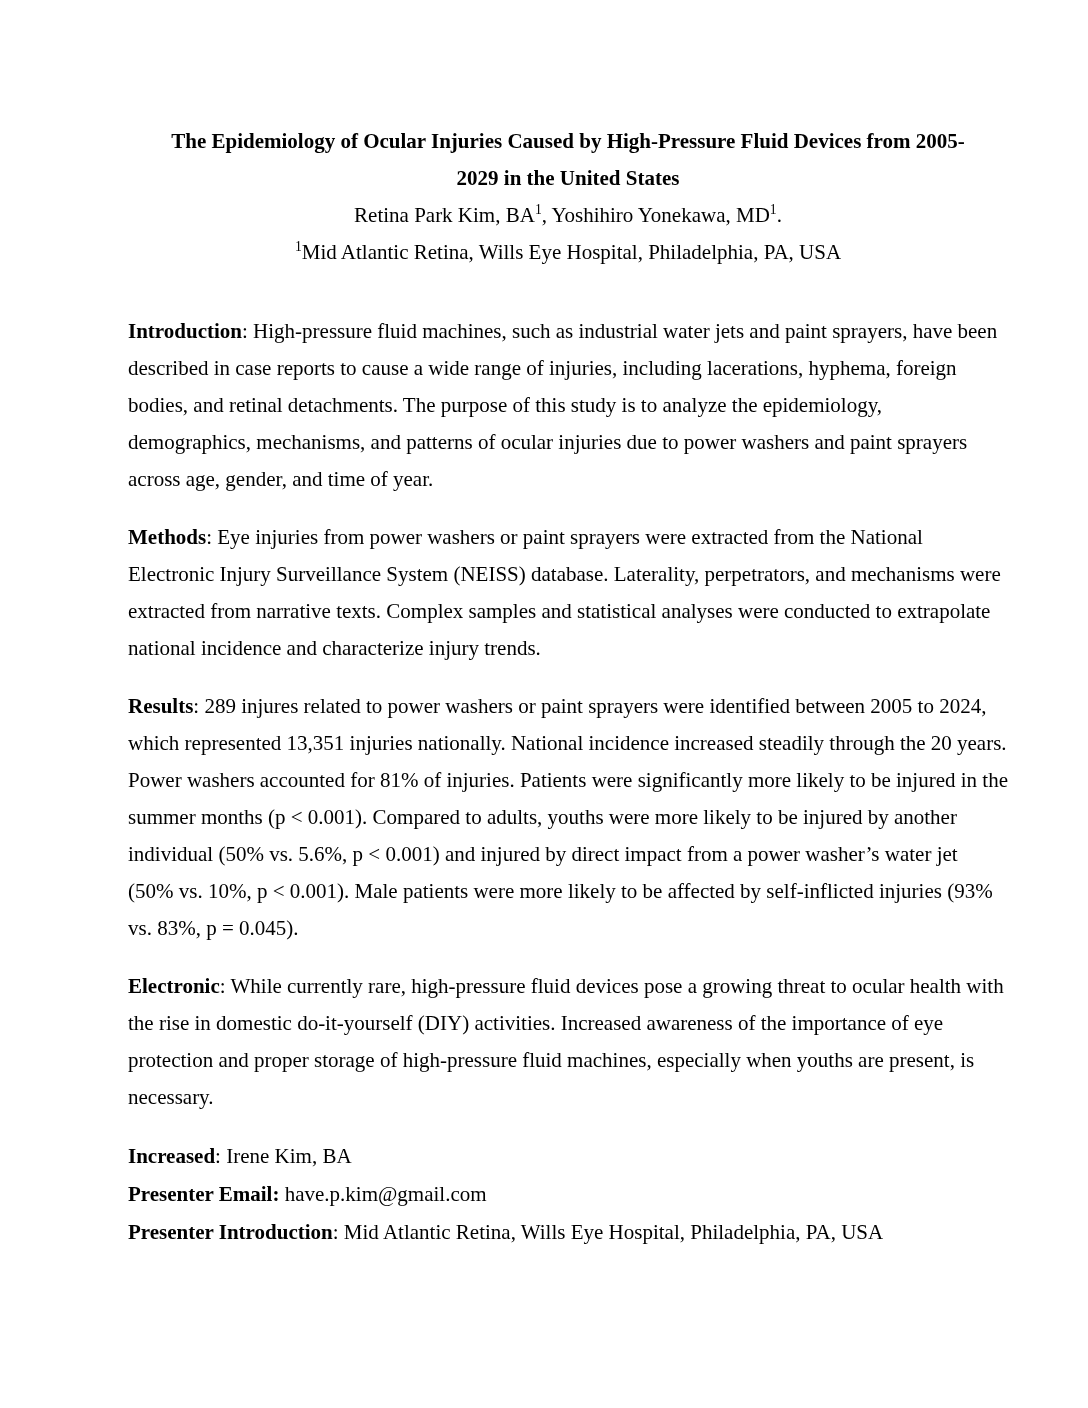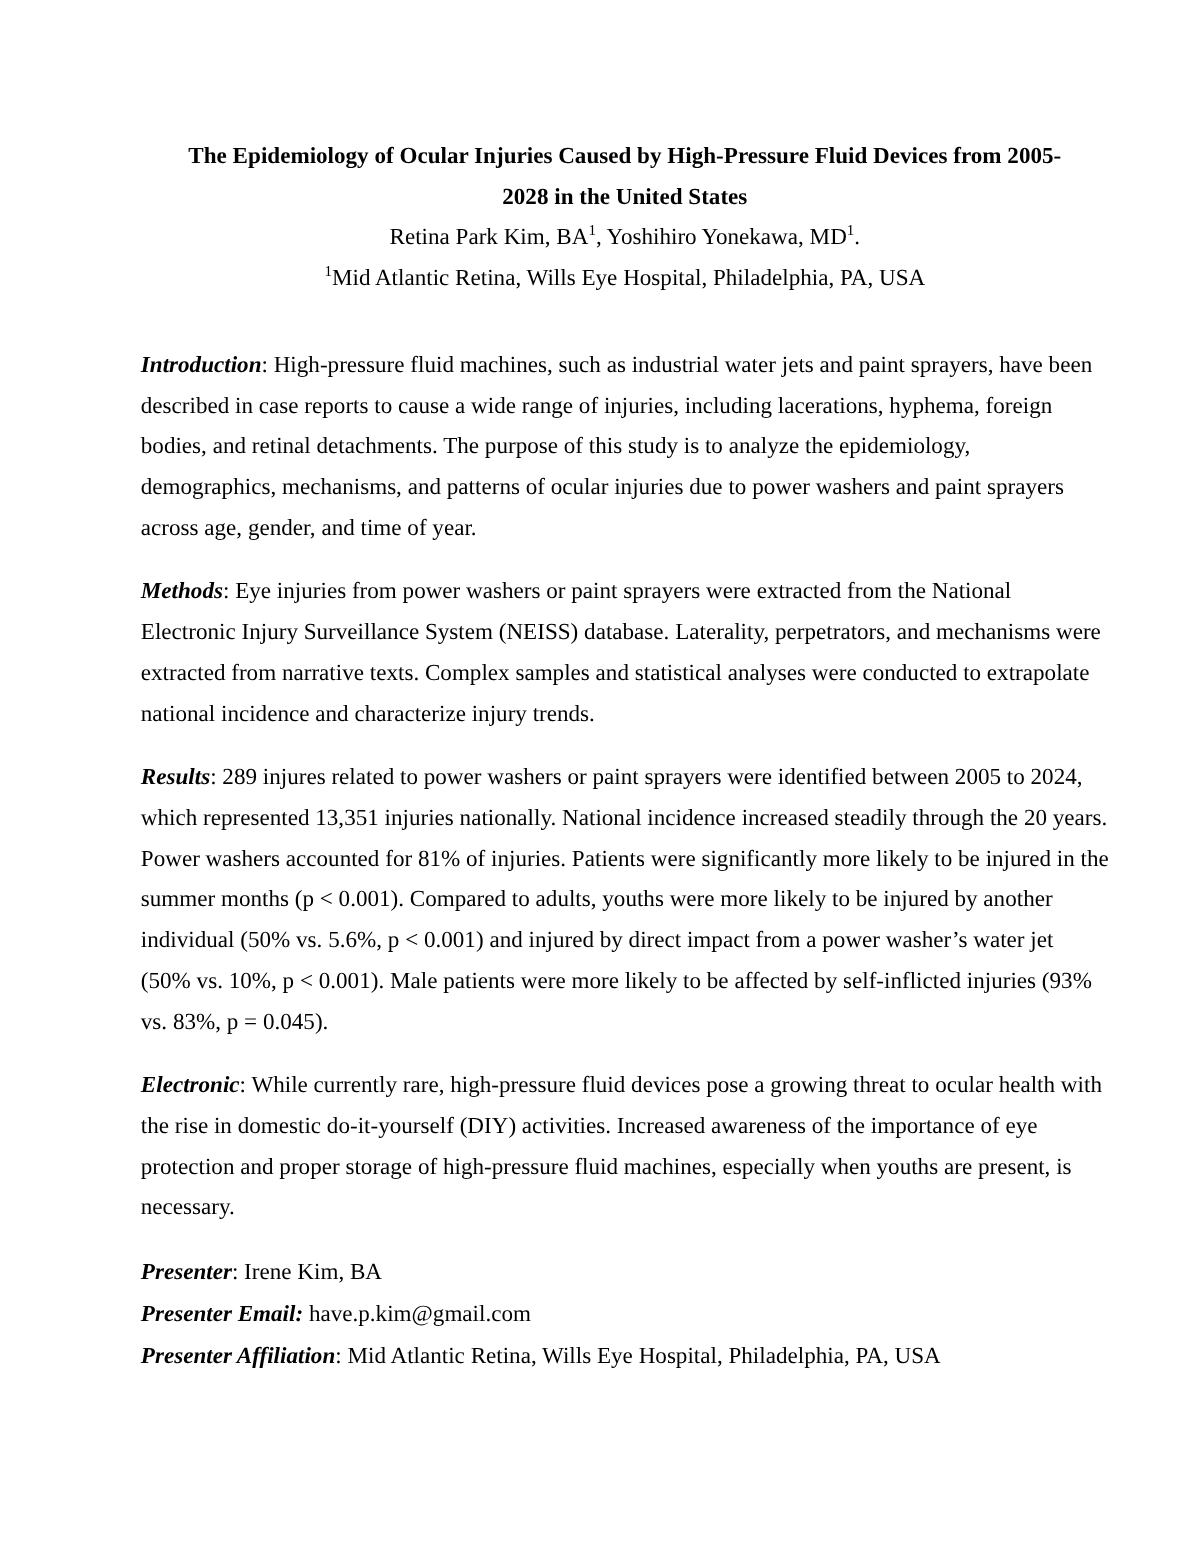--- a/index.html
+++ b/index.html
@@ -36,48 +36,47 @@
     font-size: 0.65em;
     line-height: 0;
     vertical-align: super;
   }
   p.section {
     margin: 0 0 21px 0;
     text-align: left;
   }
   .bold-label {
     font-weight: bold;
-    font-style: italic;
   }
   .presenter-block {
     margin-top: 0;
   }
   .presenter-line {
     line-height: 38px;
   }
 </style>
 </head>
 <body>
 
 <div class="page">
 
   <div class="header-block">
     <div class="title-line">The Epidemiology of Ocular Injuries Caused by High-Pressure Fluid Devices from 2005-</div>
-    <div class="title-line">2028 in the United States</div>
+    <div class="title-line">2029 in the United States</div>
     <div class="authors-line"><span>Retina Park Kim, BA</span><sup>1</sup><span>, Yoshihiro Yonekawa, MD</span><sup>1</sup><span>.</span></div>
     <div class="affiliation-line"><sup>1</sup><span>Mid Atlantic Retina, Wills Eye Hospital, Philadelphia, PA, USA</span></div>
   </div>
 
   <p class="section"><span class="bold-label">Introduction</span><span>: High-pressure fluid machines, such as industrial water jets and paint sprayers, have been described in case reports to cause a wide range of injuries, including lacerations, hyphema, foreign bodies, and retinal detachments. The purpose of this study is to analyze the epidemiology, demographics, mechanisms, and patterns of ocular injuries due to power washers and paint sprayers across age, gender, and time of year.</span></p>
 
   <p class="section"><span class="bold-label">Methods</span><span>: Eye injuries from power washers or paint sprayers were extracted from the National Electronic Injury Surveillance System (NEISS) database. Laterality, perpetrators, and mechanisms were extracted from narrative texts. Complex samples and statistical analyses were conducted to extrapolate national incidence and characterize injury trends.</span></p>
 
   <p class="section"><span class="bold-label">Results</span><span>: 289 injures related to power washers or paint sprayers were identified between 2005 to 2024, which represented 13,351 injuries nationally. National incidence increased steadily through the 20 years. Power washers accounted for 81% of injuries. Patients were significantly more likely to be injured in the summer months (p &lt; 0.001). Compared to adults, youths were more likely to be injured by another individual (50% vs. 5.6%, p &lt; 0.001) and injured by direct impact from a power washer’s water jet (50% vs. 10%, p &lt; 0.001). Male patients were more likely to be affected by self-inflicted injuries (93% vs. 83%, p = 0.045).</span></p>
 
   <p class="section"><span class="bold-label">Electronic</span><span>: While currently rare, high-pressure fluid devices pose a growing threat to ocular health with the rise in domestic do-it-yourself (DIY) activities. Increased awareness of the importance of eye protection and proper storage of high-pressure fluid machines, especially when youths are present, is necessary.</span></p>
 
   <div class="presenter-block">
-    <div class="presenter-line"><span class="bold-label">Presenter</span><span>: Irene Kim, BA</span></div>
+    <div class="presenter-line"><span class="bold-label">Increased</span><span>: Irene Kim, BA</span></div>
     <div class="presenter-line"><span class="bold-label">Presenter Email:</span><span> have.p.kim@gmail.com</span></div>
-    <div class="presenter-line"><span class="bold-label">Presenter Affiliation</span><span>: Mid Atlantic Retina, Wills Eye Hospital, Philadelphia, PA, USA</span></div>
+    <div class="presenter-line"><span class="bold-label">Presenter Introduction</span><span>: Mid Atlantic Retina, Wills Eye Hospital, Philadelphia, PA, USA</span></div>
   </div>
 
 </div>
 
 </body></html>

